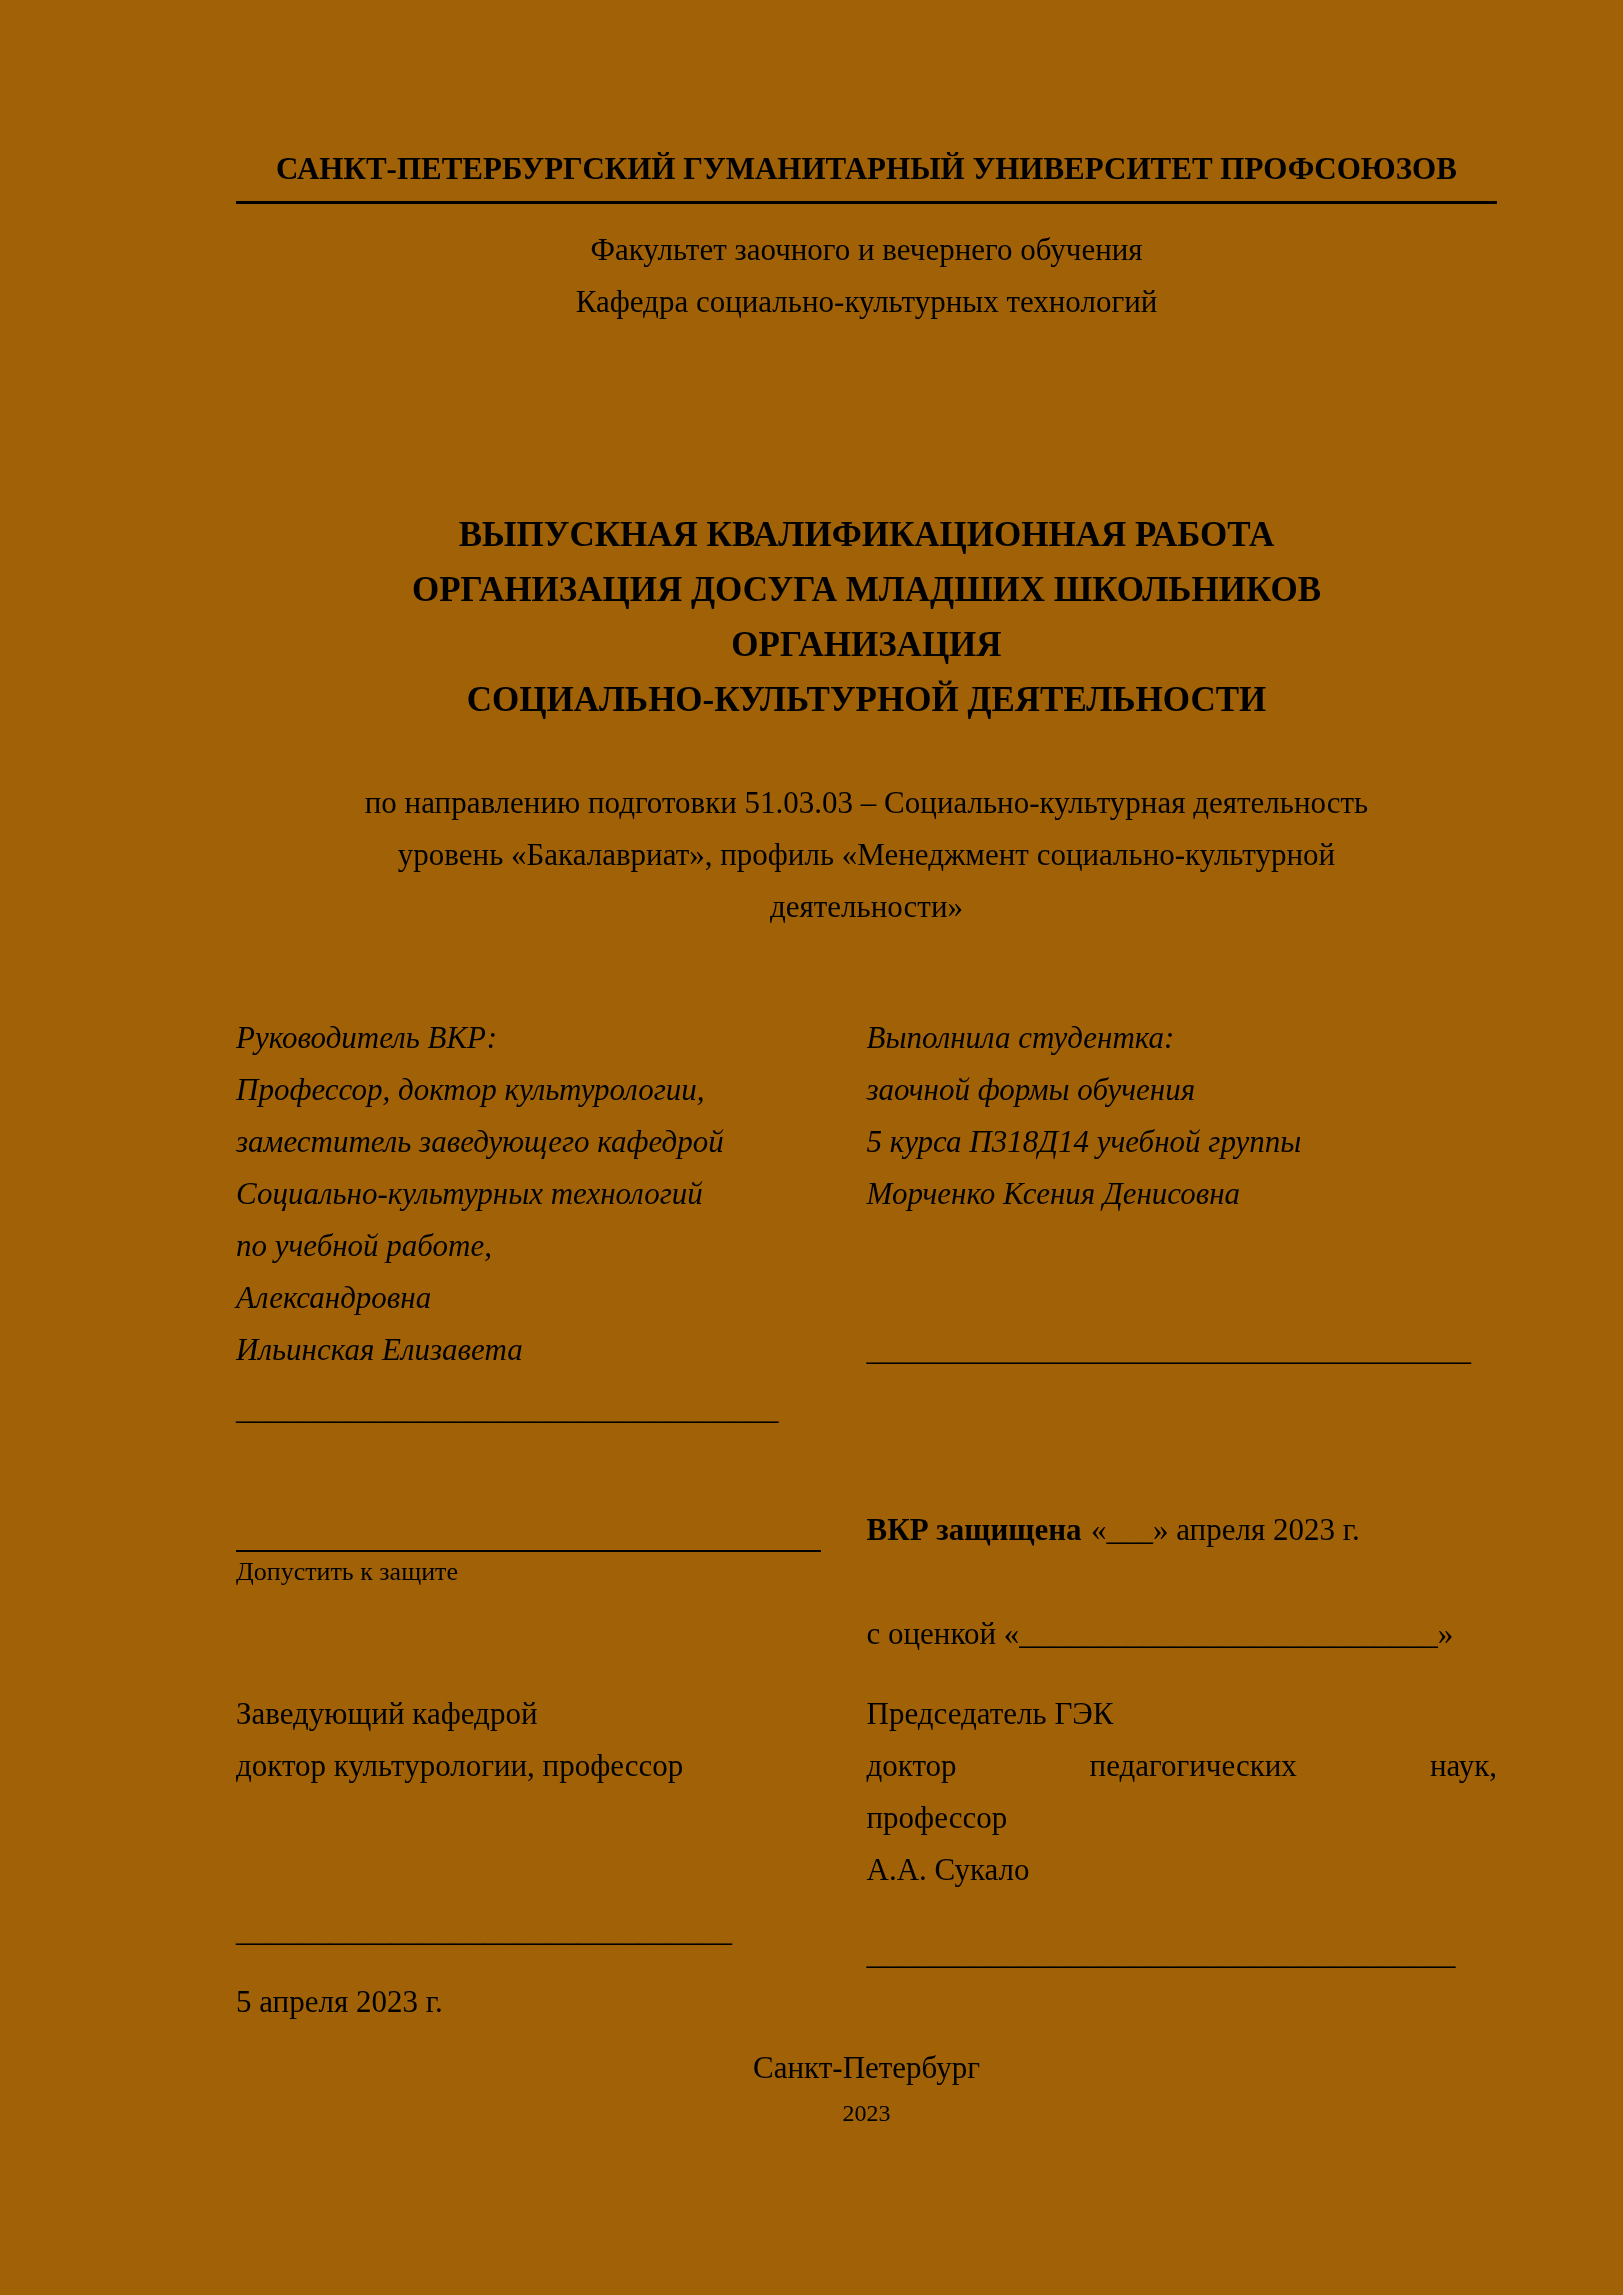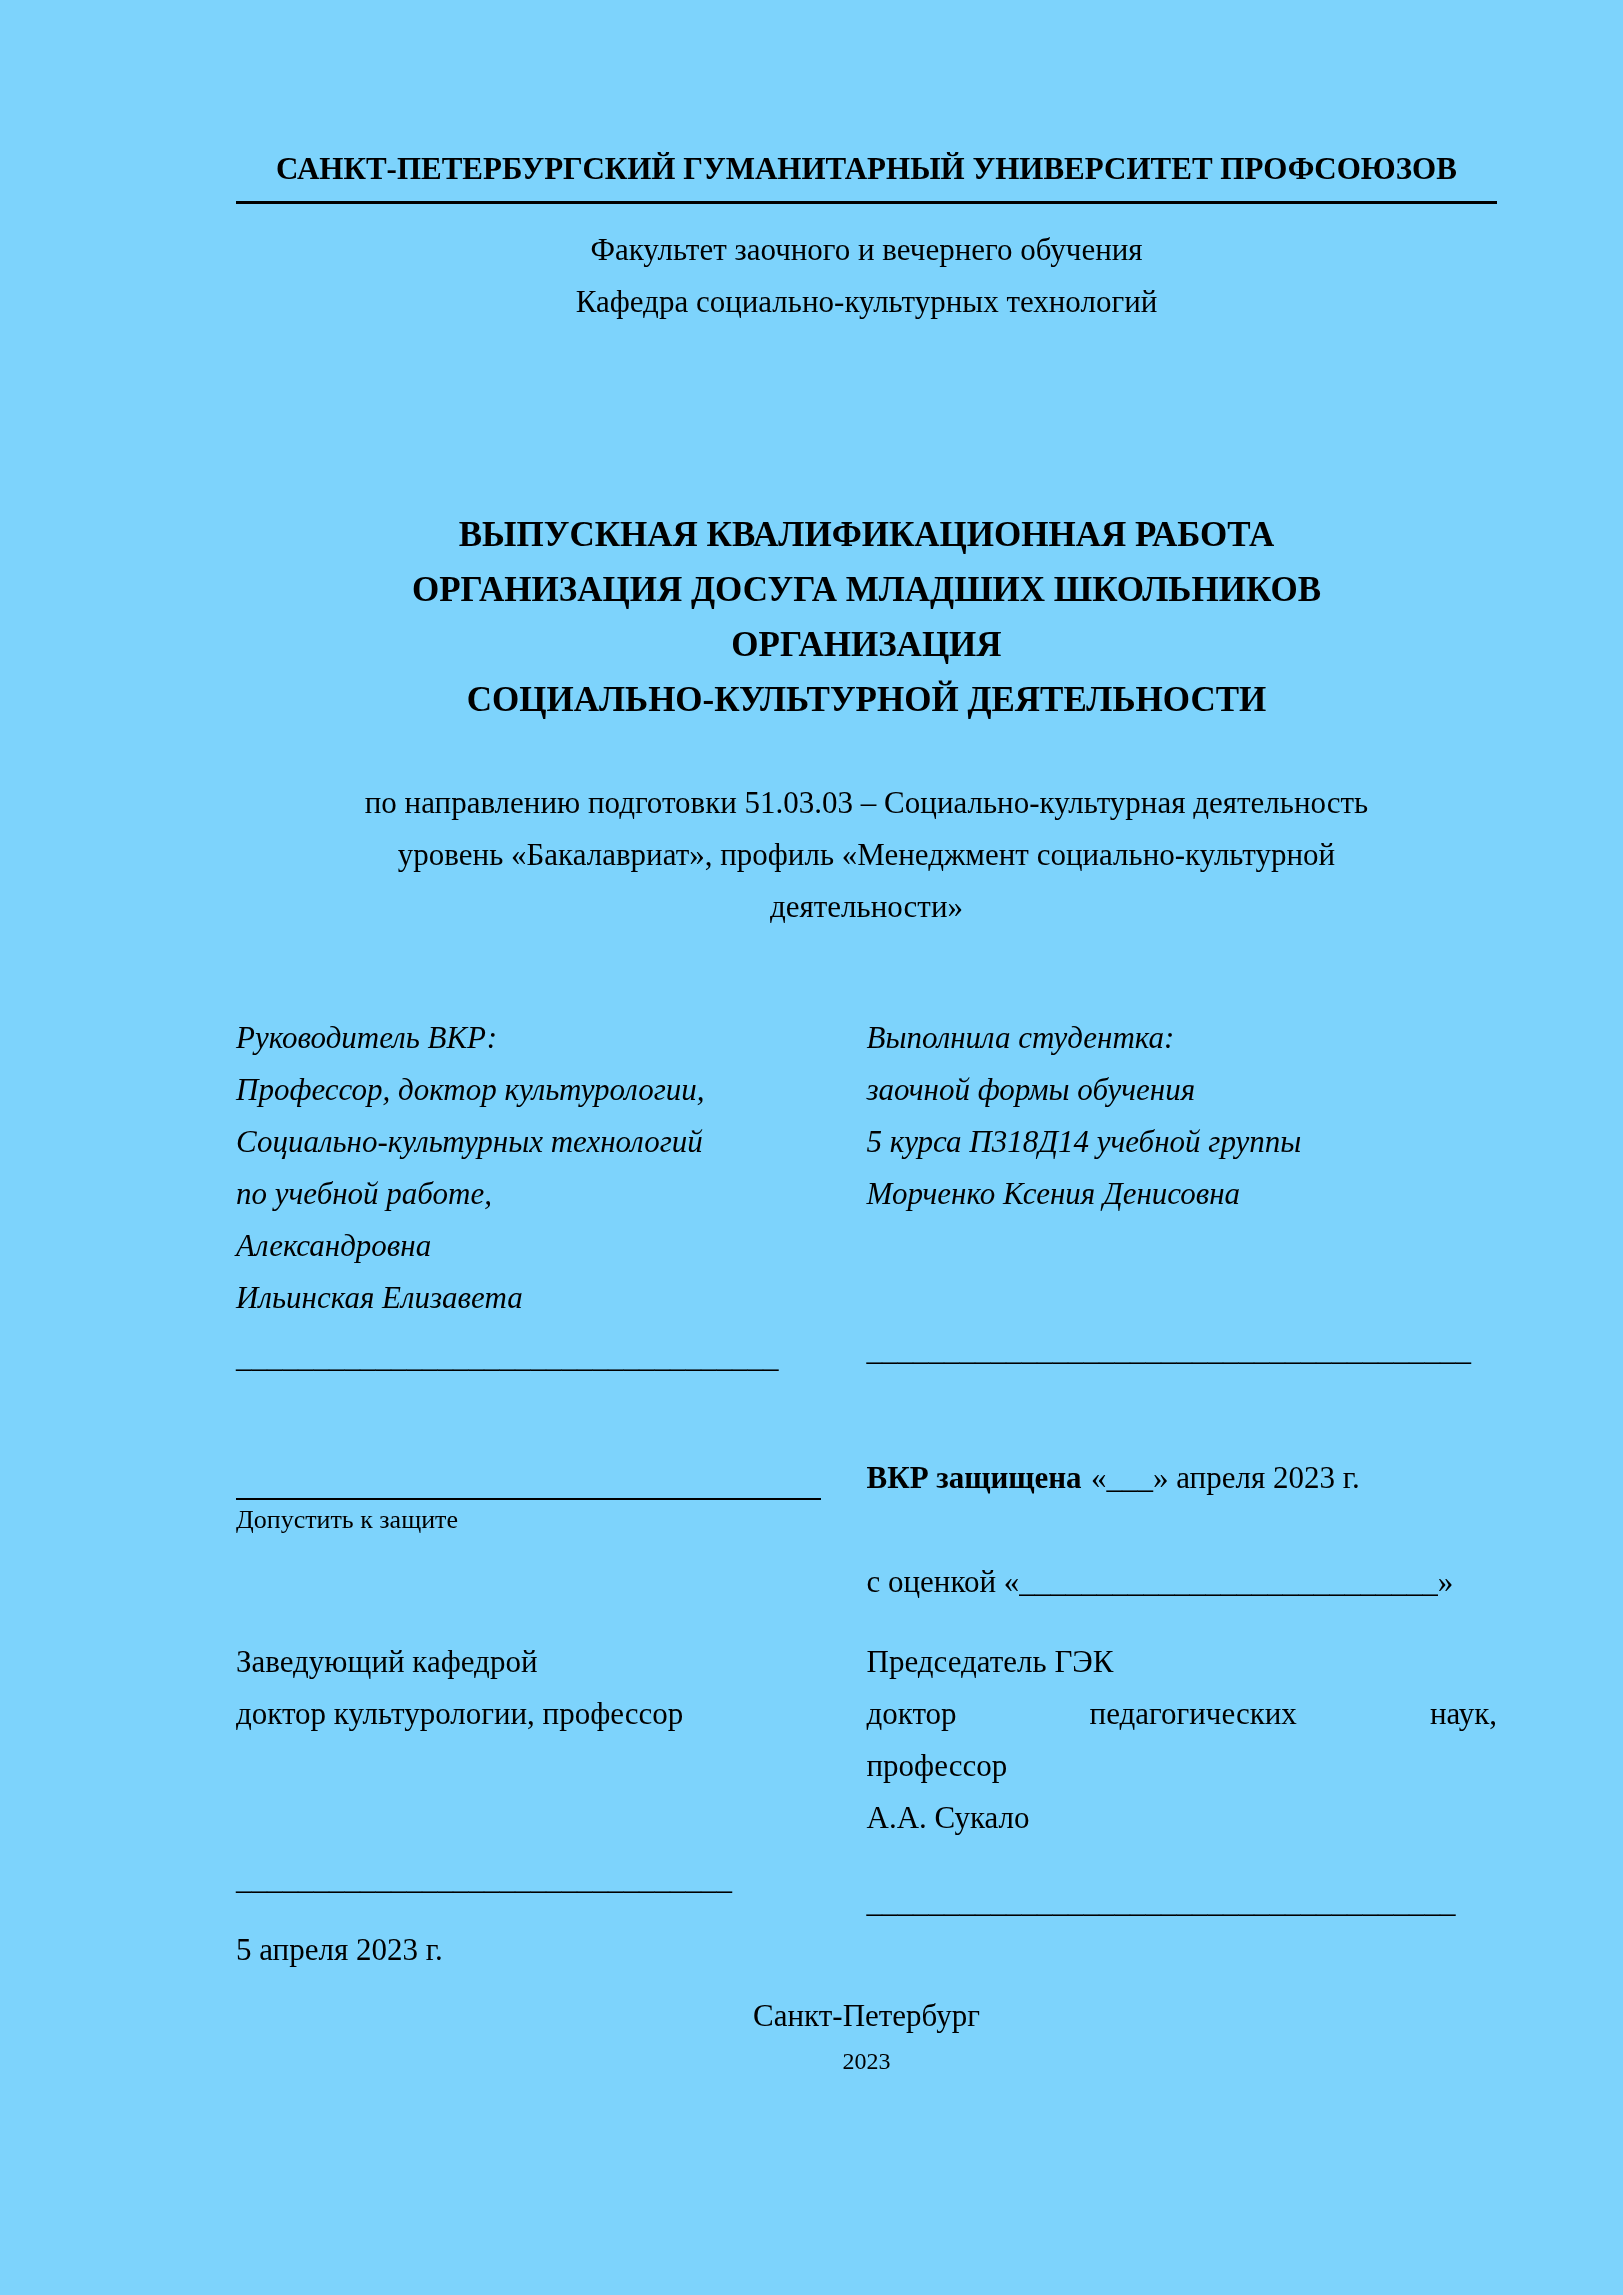--- a/index.html
+++ b/index.html
@@ -1,21 +1,21 @@
 <!DOCTYPE html>
 <html style="font-size:12.6px"><head>
 <meta charset="utf-8">
 <style>
   html, body { margin: 0; padding: 0; background: #e8e8e8; }
   .page {
     position: relative;
     width: 1623px;
     height: 2295px;
     margin: 0 auto;
-    background: #7dd3fc;
+    background: #a16207;
     color: #000000;
     font-family: "Liberation Serif", serif;
     box-sizing: border-box;
     padding: 149px 126px 0 236px;
   }
   .university {
     font-weight: bold;
     font-size: 31px;
     line-height: 39px;
     text-align: center;
@@ -106,20 +106,21 @@
   <div class="program-block">
     <div>по направлению подготовки 51.03.03 – Социально-культурная деятельность</div>
     <div>уровень «Бакалавриат», профиль «Менеджмент социально-культурной</div>
     <div>деятельности»</div>
   </div>
 
   <div class="cols cols-people">
     <div class="col-left">
       <div class="body-line">Руководитель ВКР:</div>
       <div class="body-line">Профессор, доктор культурологии,</div>
+      <div class="body-line">заместитель заведующего кафедрой</div>
       <div class="body-line">Социально-культурных технологий</div>
       <div class="body-line">по учебной работе,</div>
       <div class="body-line">Александровна</div>
       <div class="body-line">Ильинская Елизавета</div>
       <div class="spacer" style="height:7.9px"></div>
       <div class="body-line">___________________________________</div>
     </div>
     <div class="col-right">
       <div class="body-line">Выполнила студентка:</div>
       <div class="body-line">заочной формы обучения</div>

